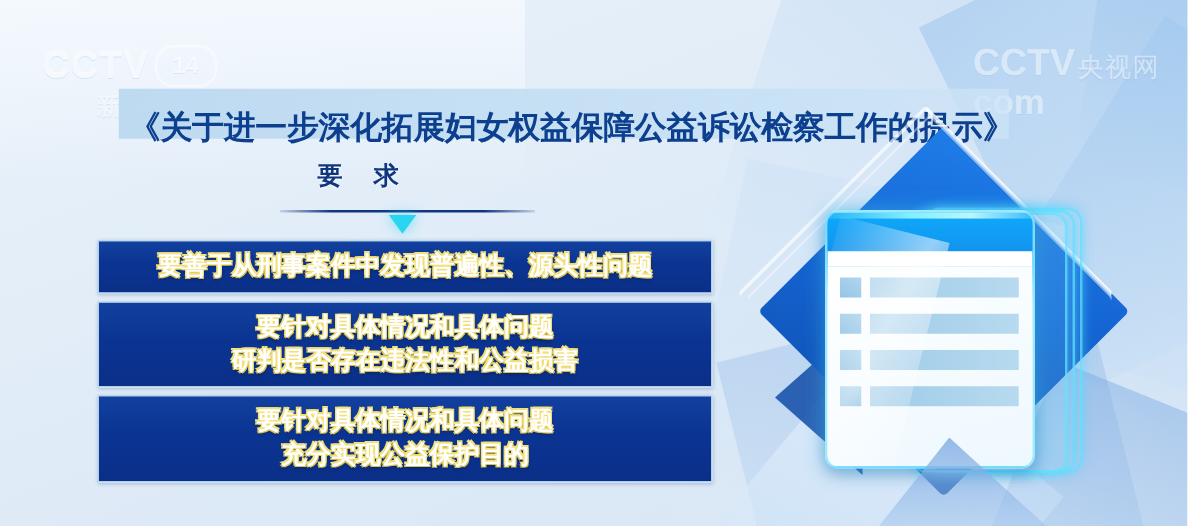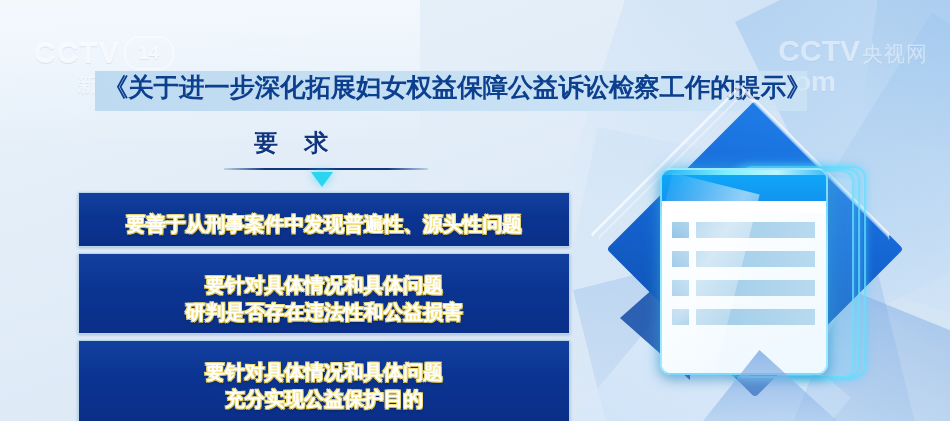--- a/index.html
+++ b/index.html
@@ -152,38 +152,38 @@
 
   
   .title-band {
     position: absolute;
     left: 95px; top: 71px;
     width: 712px; height: 40px;
     background: linear-gradient(90deg, rgba(186,216,240,0.92) 0%, rgba(198,224,244,0.88) 70%, rgba(206,229,246,0.7) 100%);
   }
   .title-text {
     position: absolute;
-    left: 103px; top: 67px;
+    left: 103px; top: 81px;
     width: 700px; height: 40px;
     display: flex;
     align-items: center;
     font-family: "DejaVu Sans", sans-serif;
     font-size: 25.5px;
     font-weight: 700;
     color: #0d3f8f;
     letter-spacing: -0.2px;
     white-space: nowrap;
   }
 
   
   .req-head {
     position: absolute;
     left: 245px; top: 127px;
     font-family: "DejaVu Sans", sans-serif;
-    font-size: 24px;
+    font-size: 20px;
     font-weight: 700;
     color: #10367f;
     letter-spacing: 9px;
     text-indent: 9px;
     text-shadow: 0 1px 2px rgba(255,255,255,0.8);
   }
   .req-rule {
     position: absolute;
     left: 224px; top: 168px;
     width: 204px; height: 2px;
@@ -205,21 +205,21 @@
     left: 78px; top: 192px;
     width: 492px;
     display: flex;
     flex-direction: column;
     gap: 6px;
   }
   .req-block {
     border: 1.5px solid #b9d6ec;
     background: linear-gradient(180deg, #12409f 0%, #0b3492 45%, #0a2f88 100%);
     box-shadow: 0 1px 3px rgba(20,60,120,0.28);
-    padding: 18px 10px 8px;
+    padding: 6px 10px 8px;
     text-align: center;
   }
   .req-line {
     font-family: "DejaVu Sans", sans-serif;
     font-size: 20px;
     font-weight: 700;
     line-height: 1.34;
     color: #ffffff;
     letter-spacing: -0.2px;
     white-space: nowrap;

